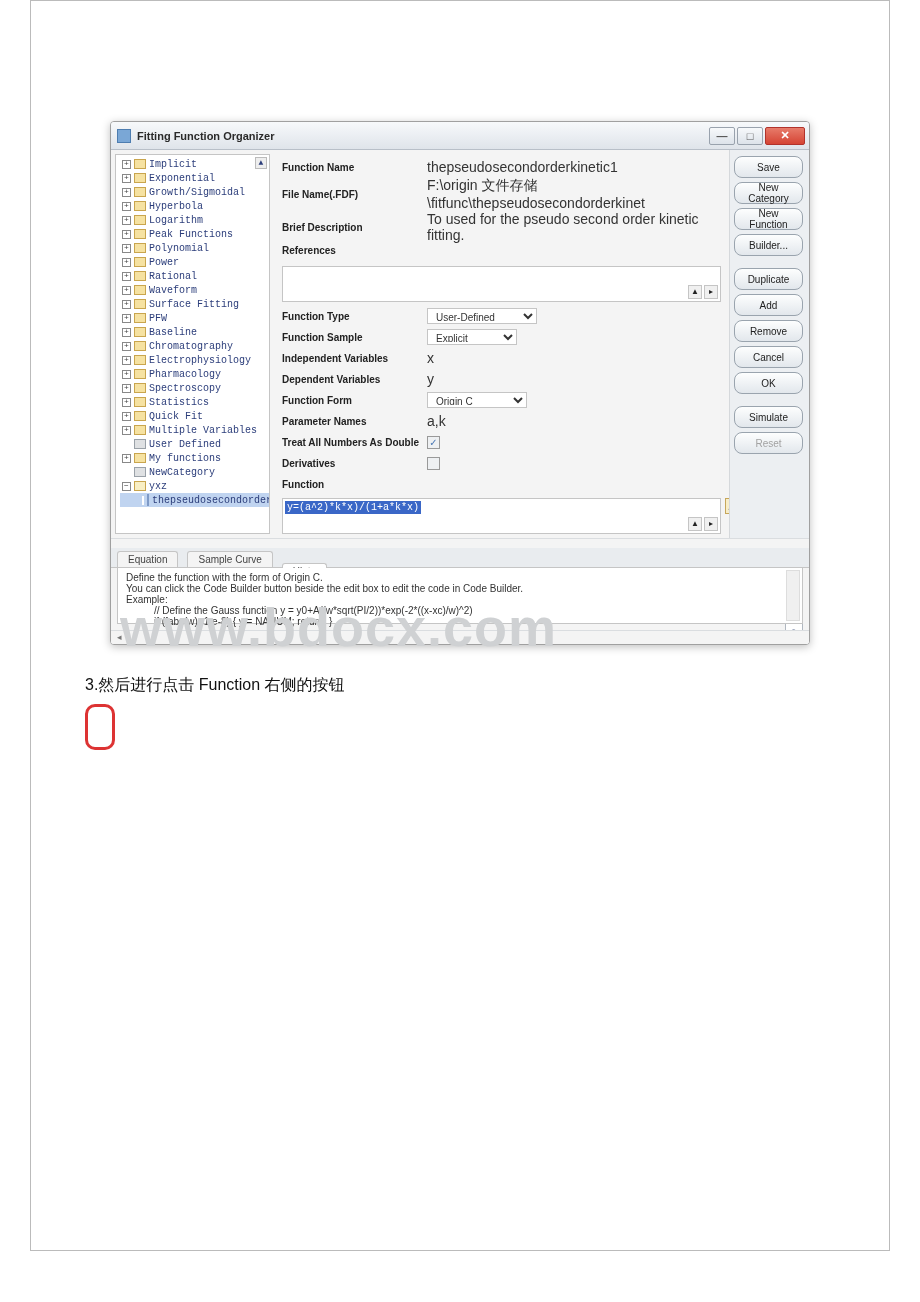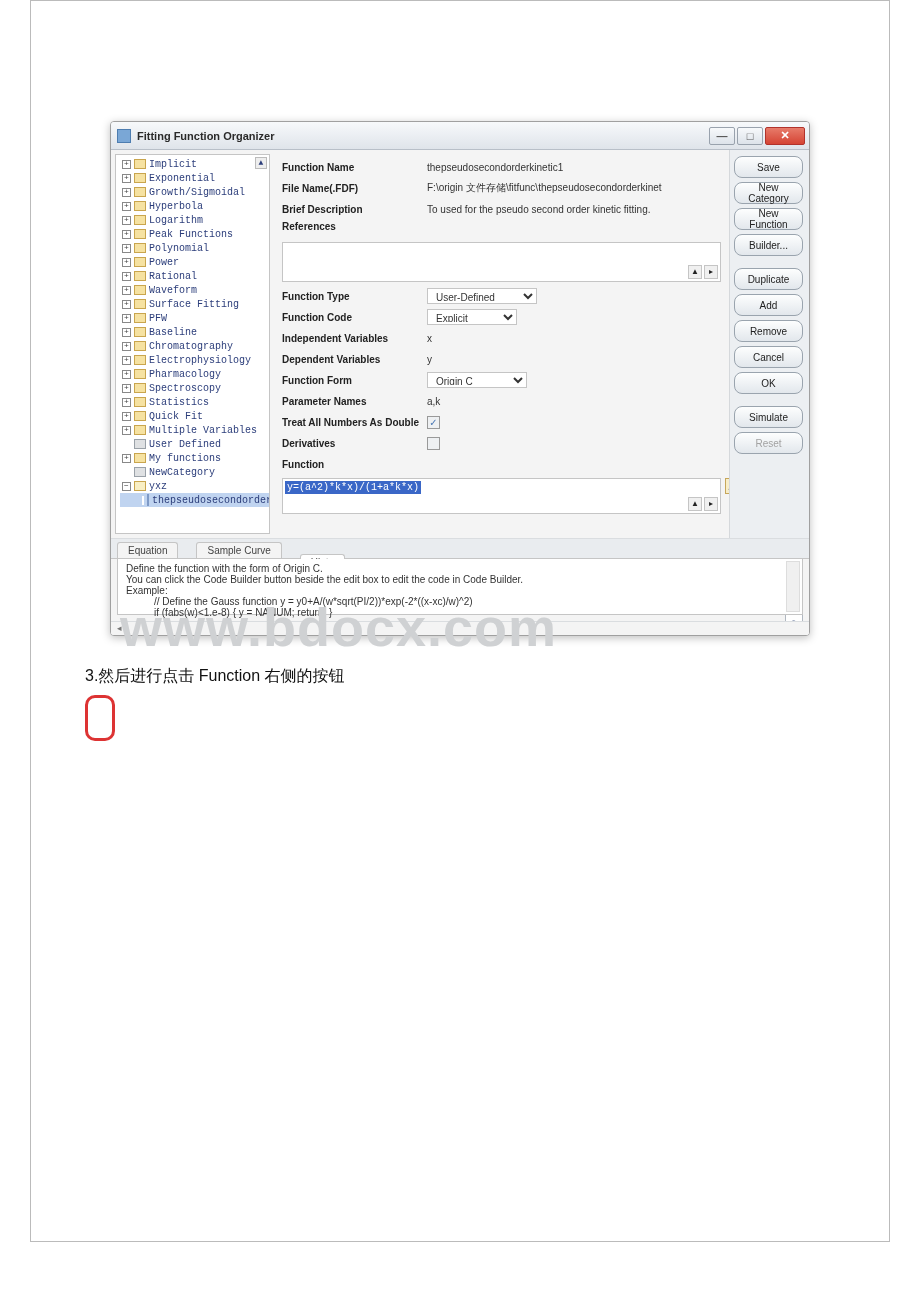--- a/index.html
+++ b/index.html
@@ -145,21 +145,21 @@
     min-height: 18px;
   }
   .form-label {
     width: 145px;
     font-size: 10px;
     font-weight: bold;
     color: #222;
   }
   .form-val {
     flex: 1;
-    font-size: 10px;
+    font-size: 14px;
     color: #333;
   }
   .txtinput {
     font-size: 10px;
     border: 1px solid #c5c5c5;
     background: #fff;
     padding: 2px 4px;
     height: 18px;
     color: #333;
   }
@@ -242,25 +242,26 @@
     font-size: 10px; text-align: center; line-height: 16px;
     color: #5a6b91;
   }
   .dlg-footer {
     background: #f4f4f4;
     border-top: 1px solid #dadde0;
     padding: 0;
   }
   .tabs {
     display: flex;
-    gap: 16px;
+    gap: 7px;
     padding: 3px 0 0 6px;
     font-size: 10px;
     border-bottom: 1px solid #c5c5c5;
     background: #e9ecef;
+    margin-top: 9px;
   }
   .tab {
     border: 1px solid #c5c5c5;
     border-bottom: none;
     padding: 2px 10px;
     background: #f4f4f4;
     color: #444;
     margin-right: 2px;
     border-top-left-radius: 3px;
     border-top-right-radius: 3px;
@@ -496,21 +497,21 @@
         </div>
       </div>
 
       <div class="form-row" style="margin-top:2px">
         <div class="form-label">Function Type</div>
         <select class="txtinput" style="width:110px">
           <option>User-Defined</option>
         </select>
       </div>
       <div class="form-row">
-        <div class="form-label">Function Code</div>
+        <div class="form-label">Function Sample</div>
         <select class="txtinput" style="width:90px">
           <option>Explicit</option>
         </select>
       </div>
       <div class="form-row">
         <div class="form-label">Independent Variables</div>
         <div class="form-val">x</div>
       </div>
       <div class="form-row">
         <div class="form-label">Dependent Variables</div>

